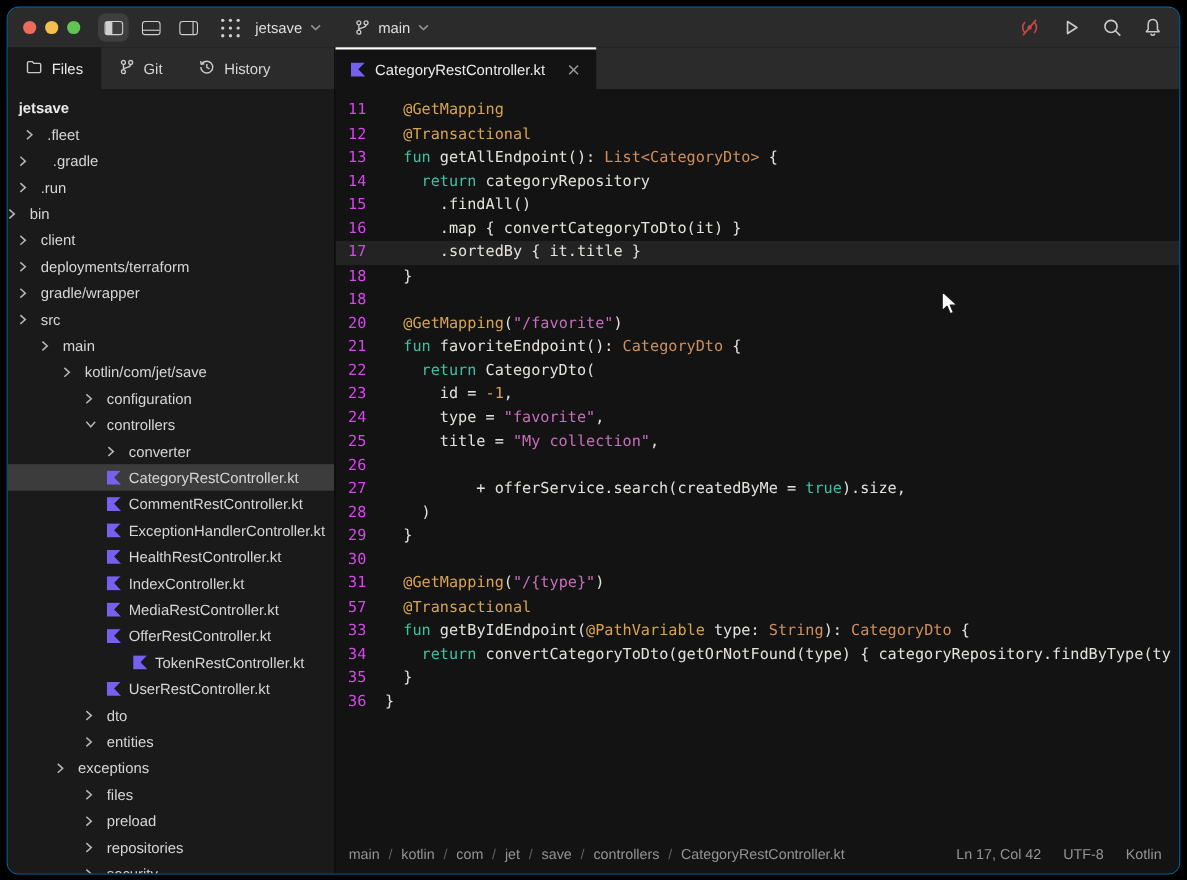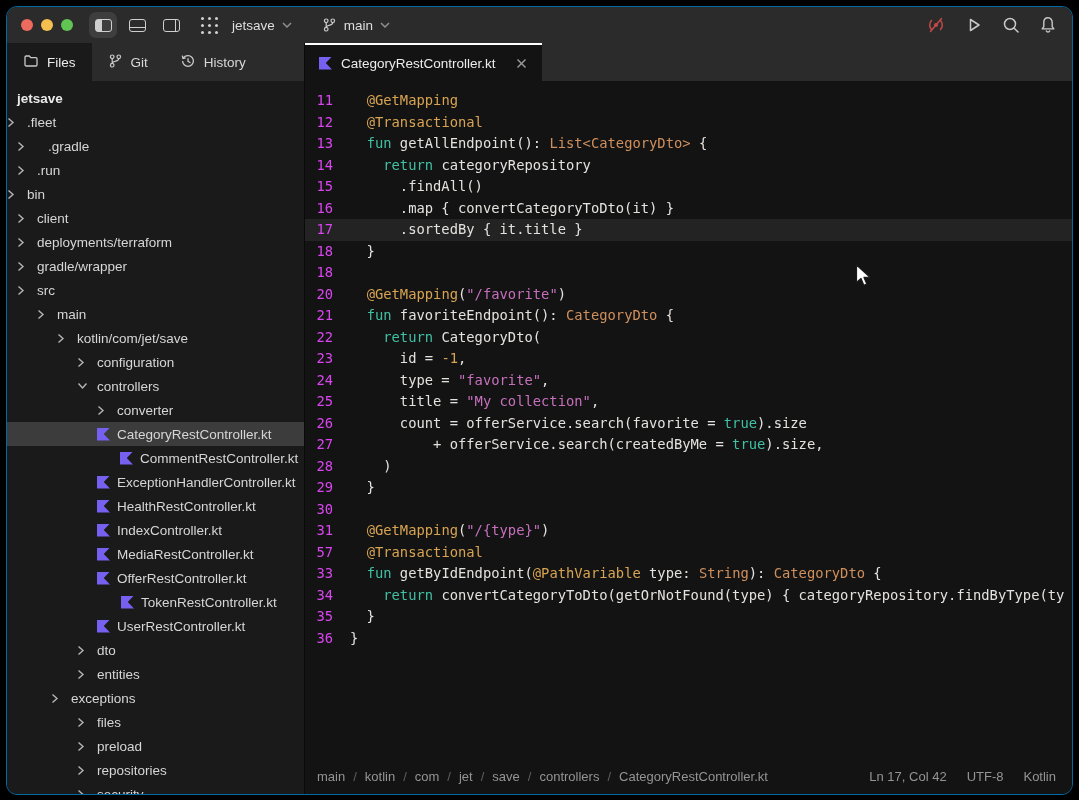--- a/index.html
+++ b/index.html
@@ -181,21 +181,21 @@
                 <polyline points="2.3,2.6 3,5.4 5.7,4.9" fill="none" stroke="#c9c9c9" stroke-width="1.3"></polyline>
                 <polyline points="8,5.2 8,8.3 10.4,9.7" fill="none" stroke="#c9c9c9" stroke-width="1.3"></polyline>
               </svg></span>
             <span>History</span>
           </div>
         </div>
       <div class="tree" id="tree">
           <div class="trow root">
             <span>jetsave</span>
           </div>
-          <div class="trow" style="padding-left: 0;">
+          <div class="trow" style="padding-left: 16px;">
             <span class="slot">
               <svg width="8" height="11" viewBox="0 0 8 11">
                 <polyline points="1.5,1.5 6,5.5 1.5,9.5" fill="none" stroke="#b5b5b5" stroke-width="1.4"></polyline>
               </svg>
             </span>
             <span>.fleet</span>
           </div>
           <div class="trow" style="padding-left: 10px; gap: 11px;">
             <span class="slot">
               <svg width="8" height="11" viewBox="0 0 8 11">
@@ -291,21 +291,21 @@
               </svg>
             </span>
             <span>converter</span>
           </div>
           <div class="trow selected" style="padding-left: 90px;">
             <span class="slot">
               <span class="kticon"></span>
             </span>
             <span>CategoryRestController.kt</span>
           </div>
-          <div class="trow" style="padding-left: 113px; text-align: center;">
+          <div class="trow" style="padding-left: 90px; text-align: center;">
             <span class="slot">
               <span class="kticon"></span>
             </span>
             <span>CommentRestController.kt</span>
           </div>
           <div class="trow" style="padding-left: 90px;">
             <span class="slot">
               <span class="kticon"></span>
             </span>
             <span>ExceptionHandlerController.kt</span>
@@ -428,21 +428,21 @@
           <div class="cline"><span class="ln">16</span><span class="src"><span class="c-d">      .map { convertCategoryToDto(it) }</span></span></div>
           <div class="cline hl"><span class="ln">17</span><span class="src"><span class="c-d">      .sortedBy { it.title }</span></span></div>
           <div class="cline"><span class="ln">18</span><span class="src"><span class="c-d">  }</span></span></div>
           <div class="cline"><span class="ln">18</span><span class="src"></span></div>
           <div class="cline"><span class="ln">20</span><span class="src"><span class="c-d">  </span><span class="c-a">@GetMapping</span><span class="c-d">(</span><span class="c-s">"/favorite"</span><span class="c-d">)</span></span></div>
           <div class="cline"><span class="ln">21</span><span class="src"><span class="c-d">  </span><span class="c-k">fun</span><span class="c-d"> favoriteEndpoint(): </span><span class="c-ty">CategoryDto</span><span class="c-d"> {</span></span></div>
           <div class="cline"><span class="ln">22</span><span class="src"><span class="c-d">    </span><span class="c-k">return</span><span class="c-d"> CategoryDto(</span></span></div>
           <div class="cline"><span class="ln">23</span><span class="src"><span class="c-d">      id = </span><span class="c-n">-1</span><span class="c-d">,</span></span></div>
           <div class="cline"><span class="ln">24</span><span class="src"><span class="c-d">      type = </span><span class="c-s">"favorite"</span><span class="c-d">,</span></span></div>
           <div class="cline"><span class="ln">25</span><span class="src"><span class="c-d">      title = </span><span class="c-s">"My collection"</span><span class="c-d">,</span></span></div>
-          <div class="cline"><span class="ln">26</span><span class="src"><span class="c-d">      count = offerService.search(favorite = </span><span class="c-k">true</span><span class="c-d">).size</span></span></div>
+          <div class="cline"><span class="ln">26</span></div>
           <div class="cline"><span class="ln">27</span><span class="src"><span class="c-d">          + offerService.search(createdByMe = </span><span class="c-k">true</span><span class="c-d">).size,</span></span></div>
           <div class="cline"><span class="ln">28</span><span class="src"><span class="c-d">    )</span></span></div>
           <div class="cline"><span class="ln">29</span><span class="src"><span class="c-d">  }</span></span></div>
           <div class="cline"><span class="ln">30</span><span class="src"></span></div>
           <div class="cline"><span class="ln">31</span><span class="src"><span class="c-d">  </span><span class="c-a">@GetMapping</span><span class="c-d">(</span><span class="c-s">"/{type}"</span><span class="c-d">)</span></span></div>
           <div class="cline"><span class="ln">57</span><span class="src"><span class="c-d">  </span><span class="c-a">@Transactional</span></span></div>
           <div class="cline"><span class="ln">33</span><span class="src"><span class="c-d">  </span><span class="c-k">fun</span><span class="c-d"> getByIdEndpoint(</span><span class="c-a">@PathVariable</span><span class="c-d"> type: </span><span class="c-ty">String</span><span class="c-d">): </span><span class="c-ty">CategoryDto</span><span class="c-d"> {</span></span></div>
           <div class="cline"><span class="ln">34</span><span class="src"><span class="c-d">    </span><span class="c-k">return</span><span class="c-d"> convertCategoryToDto(getOrNotFound(type) { categoryRepository.findByType(ty</span></span></div>
           <div class="cline"><span class="ln">35</span><span class="src"><span class="c-d">  }</span></span></div>
           <div class="cline"><span class="ln">36</span><span class="src"><span class="c-d">}</span></span></div>

